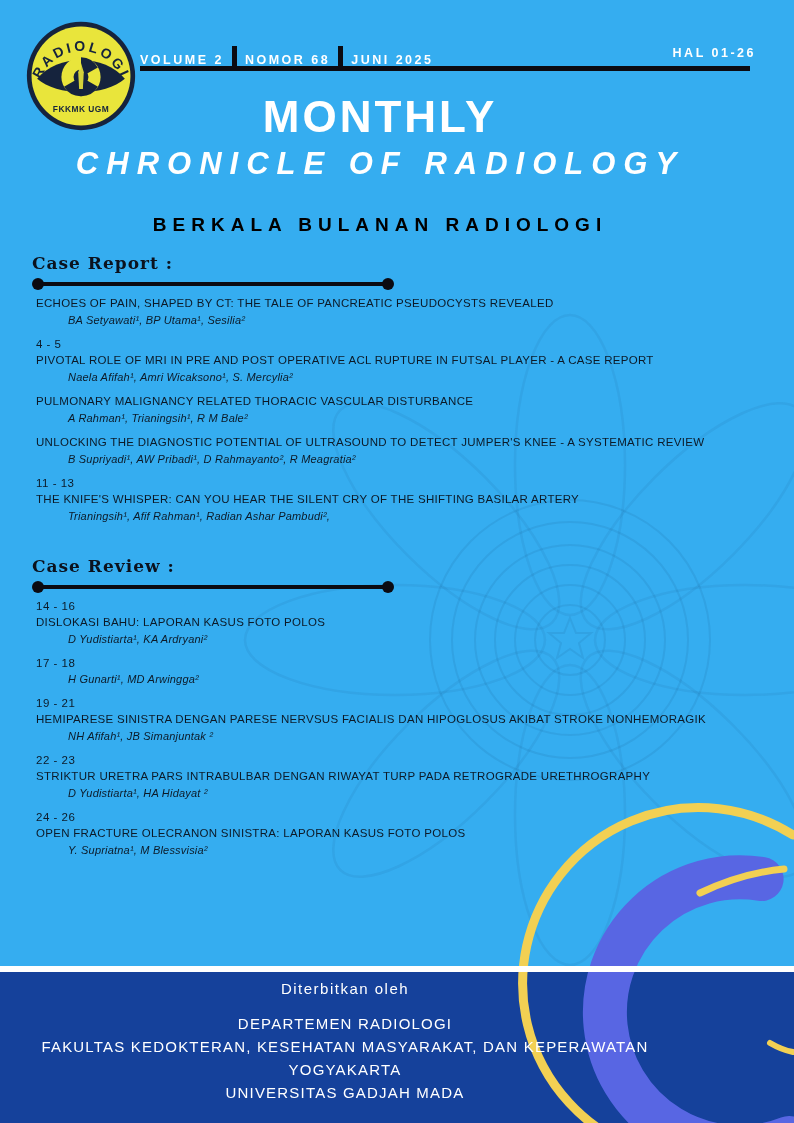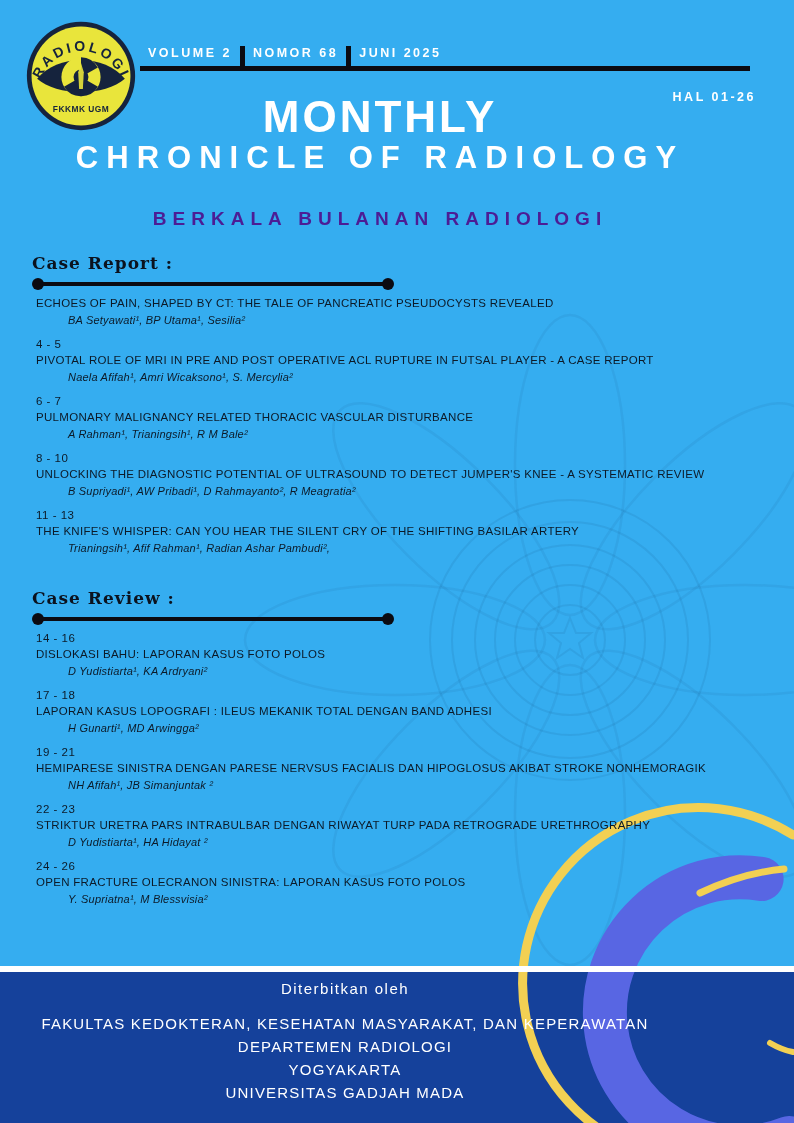--- a/index.html
+++ b/index.html
@@ -25,41 +25,41 @@
     color:var(--ink);
   }
   
   .watermark{position:absolute;left:0;top:0;width:794px;height:1123px;z-index:0;pointer-events:none;}
   
   .arcs{position:absolute;left:0;top:0;width:794px;height:1123px;z-index:2;pointer-events:none;}
   
   .logo-wrap{position:absolute;left:25px;top:20px;width:112px;height:112px;z-index:3;}
   .header-meta{
     position:absolute;left:140px;top:46px;z-index:3;
-    display:flex;align-items:flex-start;gap:8px;margin-left:8px;
+    display:flex;align-items:flex-end;gap:8px;
   }
   .header-meta .meta-text{
     color:var(--white);font-size:12.5px;font-weight:bold;letter-spacing:2.5px;
   }
   .meta-bar{width:5px;height:21px;background:var(--line);}
   .header-rule{position:absolute;left:140px;top:66px;width:610px;height:5px;background:var(--line);z-index:3;}
   .header-pages{
     position:absolute;right:38px;top:46px;z-index:3;
-    color:var(--white);font-size:12.5px;font-weight:bold;letter-spacing:2.5px;margin-top:44px;
+    color:var(--white);font-size:12.5px;font-weight:bold;letter-spacing:2.5px;
   }
   
   .masthead{position:absolute;left:0;top:94px;width:760px;text-align:center;z-index:3;}
   .mast-title{
     color:var(--white);font-size:44px;font-weight:800;letter-spacing:3px;line-height:1.05;
   }
   .mast-subtitle{
-    color:var(--white);font-size:31px;font-weight:800;letter-spacing:8px;
+    color:var(--white);font-size:31px;font-weight:800;letter-spacing:8px;margin-top:6px;font-style:italic;
   }
   .mast-tagline{
-    color:#4c1d95;font-size:19px;font-weight:600;letter-spacing:6px;margin-top:32px;
+    color:#000000;font-size:19px;font-weight:600;letter-spacing:6px;margin-top:32px;
   }
   
   .toc{position:absolute;left:30px;top:252px;width:720px;z-index:3;}
   .toc-section + .toc-section{margin-top:32px;}
   .section-heading{
     font-family:"DejaVu Serif","Liberation Serif",serif;
     font-weight:800;font-size:17px;letter-spacing:1px;color:#0b121e;
     line-height:22px;margin-bottom:4px;margin-left:2px;
   }
   .section-rule{position:relative;height:12px;width:362px;margin-bottom:6px;margin-left:2px;}
@@ -169,27 +169,25 @@
     <div class="item-authors">BA Setyawati¹, BP Utama¹, Sesilia²</div>
   </div>
 
   <div class="toc-item">
     <div class="item-pages">4 - 5</div>
     <div class="item-title">PIVOTAL ROLE OF MRI IN PRE AND POST OPERATIVE ACL RUPTURE IN FUTSAL PLAYER - A CASE REPORT</div>
     <div class="item-authors">Naela Afifah¹, Amri Wicaksono¹, S. Mercylia²</div>
   </div>
 
   <div class="toc-item">
-    <div class="item-pages">6 - 7</div>
     <div class="item-title">PULMONARY MALIGNANCY RELATED THORACIC VASCULAR DISTURBANCE</div>
     <div class="item-authors">A Rahman¹, Trianingsih¹, R M Bale²</div>
   </div>
 
   <div class="toc-item">
-    <div class="item-pages">8 - 10</div>
     <div class="item-title">UNLOCKING THE DIAGNOSTIC POTENTIAL OF ULTRASOUND TO DETECT JUMPER'S KNEE - A SYSTEMATIC REVIEW</div>
     <div class="item-authors">B Supriyadi¹, AW Pribadi¹, D Rahmayanto², R Meagratia²</div>
   </div>
 
   <div class="toc-item">
     <div class="item-pages">11 - 13</div>
     <div class="item-title">THE KNIFE'S WHISPER: CAN YOU HEAR THE SILENT CRY OF THE SHIFTING BASILAR ARTERY</div>
     <div class="item-authors">Trianingsih¹, Afif Rahman¹, Radian Ashar Pambudi²,</div>
   </div>
 </div>
@@ -204,21 +202,20 @@
     </div>
     <div class="toc-list">
   <div class="toc-item">
     <div class="item-pages">14 - 16</div>
     <div class="item-title">DISLOKASI BAHU: LAPORAN KASUS FOTO POLOS</div>
     <div class="item-authors">D Yudistiarta¹, KA Ardryani²</div>
   </div>
 
   <div class="toc-item">
     <div class="item-pages">17 - 18</div>
-    <div class="item-title">LAPORAN KASUS LOPOGRAFI : ILEUS MEKANIK TOTAL DENGAN BAND ADHESI</div>
     <div class="item-authors">H Gunarti¹, MD Arwingga²</div>
   </div>
 
   <div class="toc-item">
     <div class="item-pages">19 - 21</div>
     <div class="item-title">HEMIPARESE SINISTRA DENGAN PARESE NERVSUS FACIALIS DAN HIPOGLOSUS AKIBAT STROKE NONHEMORAGIK</div>
     <div class="item-authors">NH Afifah¹, JB Simanjuntak ²</div>
   </div>
 
   <div class="toc-item">
@@ -232,20 +229,20 @@
     <div class="item-title">OPEN FRACTURE OLECRANON SINISTRA: LAPORAN KASUS FOTO POLOS</div>
     <div class="item-authors">Y. Supriatna¹, M Blessvisia²</div>
   </div>
 </div>
   </div>
 </div>
 
   <div class="footer-text">
     <div class="footer-published">Diterbitkan oleh</div>
     <div>
+      <div class="footer-line">DEPARTEMEN RADIOLOGI</div>
       <div class="footer-line">FAKULTAS KEDOKTERAN, KESEHATAN MASYARAKAT, DAN KEPERAWATAN</div>
-      <div class="footer-line">DEPARTEMEN RADIOLOGI</div>
       <div class="footer-line">YOGYAKARTA</div>
       <div class="footer-line">UNIVERSITAS GADJAH MADA</div>
     </div>
   </div>
 
 </div>
 
 </body></html>

